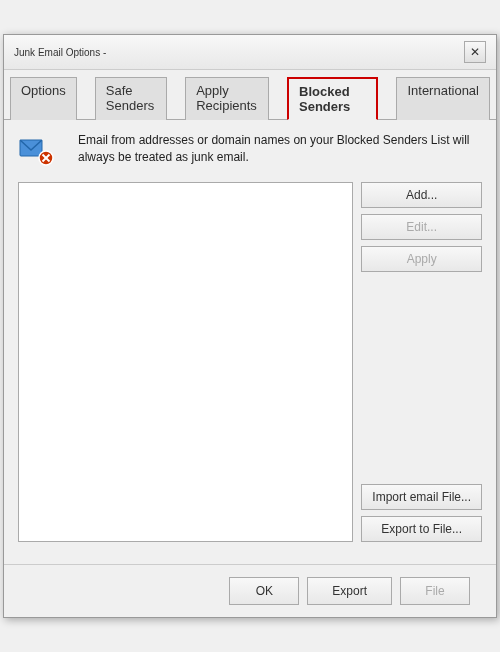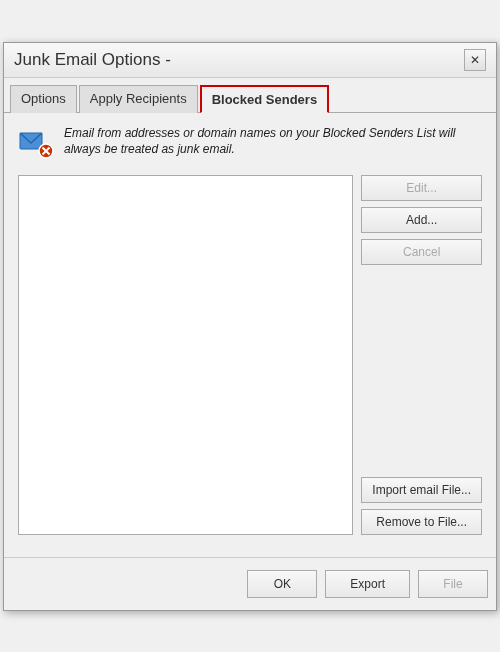--- a/index.html
+++ b/index.html
@@ -31,21 +31,21 @@
       background: linear-gradient(to bottom, #f8f8f8, #e8e8e8);
       border-bottom: 1px solid #ccc;
       padding: 6px 10px;
       display: flex;
       align-items: center;
       justify-content: space-between;
       user-select: none;
     }
 
     .title-bar-text {
-      font-size: 17px;
+      font-size: 10px;
       color: #333;
     }
 
     .title-bar-close {
       width: 22px;
       height: 22px;
       border: 1px solid #aaa;
       background: linear-gradient(to bottom, #f8f8f8, #e0e0e0);
       cursor: pointer;
       display: flex;
@@ -53,21 +53,21 @@
       justify-content: center;
       font-size: 12px;
       color: #333;
     }
 
     .tabs {
       display: flex;
       background: #f0f0f0;
       border-bottom: 1px solid #aaa;
       padding: 6px 6px 0 6px;
-      gap: 2px;
+      gap: 18px;
     }
 
     .tab {
       padding: 5px 10px;
       border: 1px solid #aaa;
       background: #e0e0e0;
       cursor: pointer;
       font-size: 12px;
       color: #333;
       border-bottom: none;
@@ -83,23 +83,22 @@
       z-index: 1;
     }
 
     .content {
       padding: 12px 14px;
     }
 
     .description-row {
       display: flex;
       align-items: flex-start;
-      gap: 10px;
+      gap: 24px;
       margin-bottom: 14px;
-      font-style: italic;
     }
 
     .icon-junk {
       width: 36px;
       height: 36px;
       flex-shrink: 0;
       display: flex;
       align-items: center;
       justify-content: center;
       font-size: 24px;
@@ -148,21 +147,21 @@
     }
 
     .btn-spacer {
       flex: 1;
     }
 
     .footer-buttons {
       display: flex;
       justify-content: flex-end;
       gap: 8px;
-      padding: 12px 8px;
+      padding: 12px 26px;
       border-top: 1px solid #ccc;
       margin-top: 10px;
     }
 
     .footer-btn {
       padding: 6px 24px;
       border: 1px solid #aaa;
       background: linear-gradient(to bottom, #f8f8f8, #e8e8e8);
       cursor: pointer;
       font-size: 12px;
@@ -183,24 +182,30 @@
   <div class="title-bar">
     <span class="title-bar-text">Junk Email Options -</span>
     <button class="title-bar-close">✕</button>
   </div>
 
   <div class="tabs">
     <div class="tab">
       <span>Options</span>
     </div>
     <div class="tab">
+      <span>Safe Senders</span>
+    </div>
+    <div class="tab">
       <span>Apply Recipients</span>
     </div>
     <div class="tab active">
       <span>Blocked Senders</span>
+    </div>
+    <div class="tab">
+      <span>International</span>
     </div>
   </div>
 
   <div class="content">
     <div class="description-row">
       <div class="icon-junk">
 
         <svg width="36" height="36" viewBox="0 0 36 36">
 
           <rect x="2" y="8" width="22" height="16" rx="1" fill="#4a90d9" stroke="#2266aa" stroke-width="1"></rect>
@@ -212,26 +217,26 @@
         </svg>
       </div>
       <div class="description-text">Email from addresses or domain names on your Blocked Senders List will always be treated as junk email.</div>
     </div>
 
     <div class="main-area">
 
       <div class="list-box"></div>
 
       <div class="side-buttons">
+        <button class="btn">Add...</button>
         <button class="btn" disabled="">Edit...</button>
-        <button class="btn">Add...</button>
-        <button class="btn" disabled="">Cancel</button>
+        <button class="btn" disabled="">Apply</button>
         <div class="btn-spacer"></div>
         <button class="btn">Import email File...</button>
-        <button class="btn">Remove to File...</button>
+        <button class="btn">Export to File...</button>
       </div>
     </div>
   </div>
 
   <div class="footer-buttons">
     <button class="footer-btn">OK</button>
     <button class="footer-btn">Export</button>
     <button class="footer-btn" disabled="">File</button>
   </div>
 </div>

